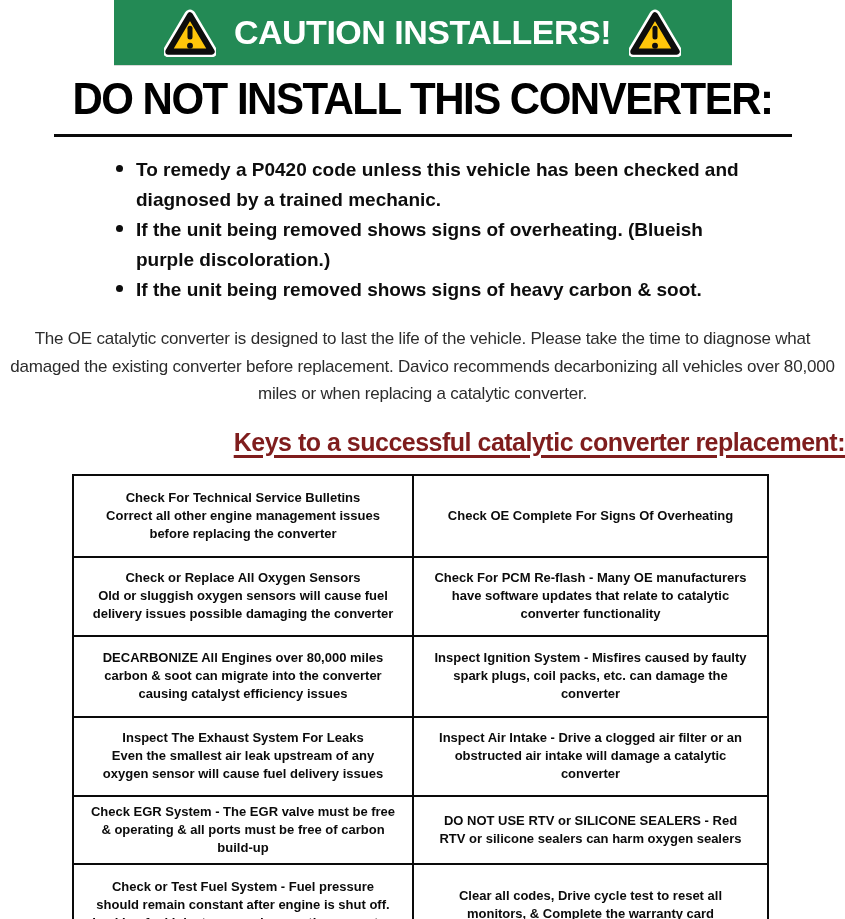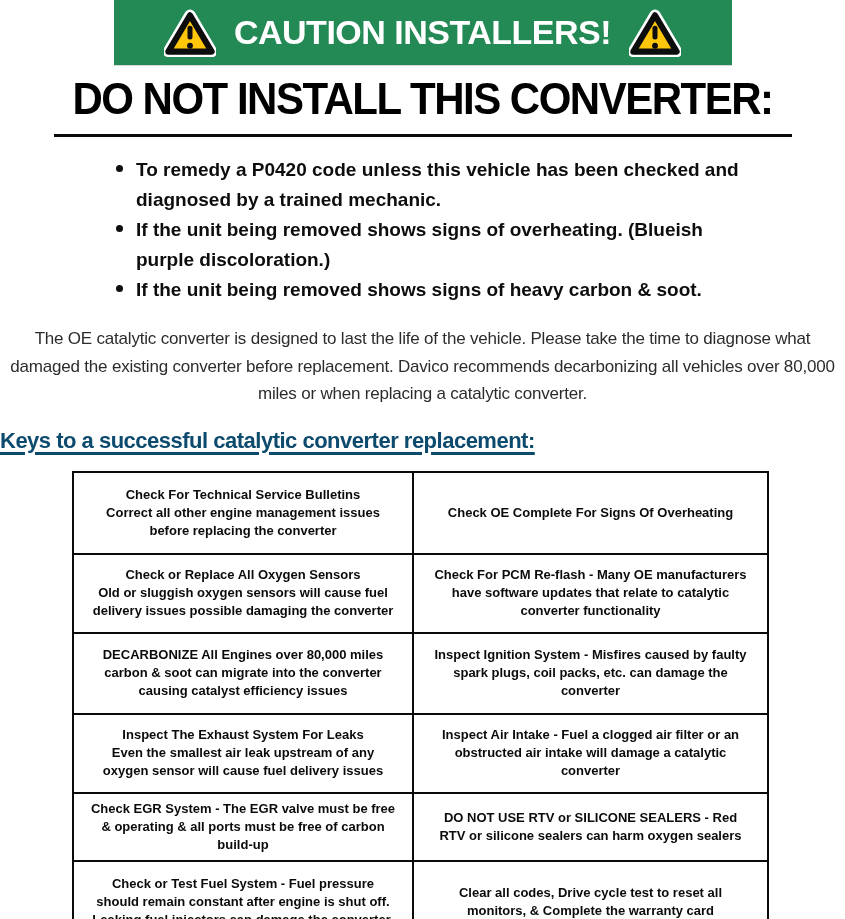--- a/index.html
+++ b/index.html
@@ -87,25 +87,25 @@
     font-size: 17px;
     font-weight: normal;
     line-height: 1.62;
     color: #2c2c2c;
     letter-spacing: -0.2px;
   }
 
   
   .sub-heading {
     margin-top: 20px;
-    text-align: left;
-    font-size: 22px;
+    text-align: right;
+    font-size: 25px;
     font-weight: bold;
     letter-spacing: -0.5px;
-    color: #0c4a6e;
+    color: #7f1d1d;
     text-decoration: underline;
     text-decoration-thickness: 2.5px;
     text-underline-offset: 4px;
   }
 
   
   .keys-table {
     margin: 17px 0 0 72px;
     width: 695px;
     border-collapse: collapse;
@@ -182,21 +182,21 @@
 Old or sluggish oxygen sensors will cause fuel delivery issues possible damaging the converter</td>
         <td>Check For PCM Re-flash - Many OE manufacturers have software updates that relate to catalytic converter functionality</td>
       </tr>
       <tr class="r3">
         <td>DECARBONIZE All Engines over 80,000 miles carbon &amp; soot can migrate into the converter causing catalyst efficiency issues</td>
         <td>Inspect Ignition System - Misfires caused by faulty spark plugs, coil packs, etc. can damage the converter</td>
       </tr>
       <tr class="r4">
         <td>Inspect The Exhaust System For Leaks
 Even the smallest air leak upstream of any oxygen sensor will cause fuel delivery issues</td>
-        <td>Inspect Air Intake - Fuel a clogged air filter or an obstructed air intake will damage a catalytic converter</td>
+        <td>Inspect Air Intake - Drive a clogged air filter or an obstructed air intake will damage a catalytic converter</td>
       </tr>
       <tr class="r5">
         <td>Check EGR System - The EGR valve must be free &amp; operating &amp; all ports must be free of carbon build-up</td>
         <td>DO NOT USE RTV or SILICONE SEALERS - Red RTV or silicone sealers can harm oxygen sealers</td>
       </tr>
       <tr class="r6">
         <td>Check or Test Fuel System - Fuel pressure should remain constant after engine is shut off.  Leaking fuel injectors can damage the converter.</td>
         <td>Clear all codes,  Drive cycle test to reset all monitors, &amp; Complete the warranty card</td>
       </tr>
     </tbody>

